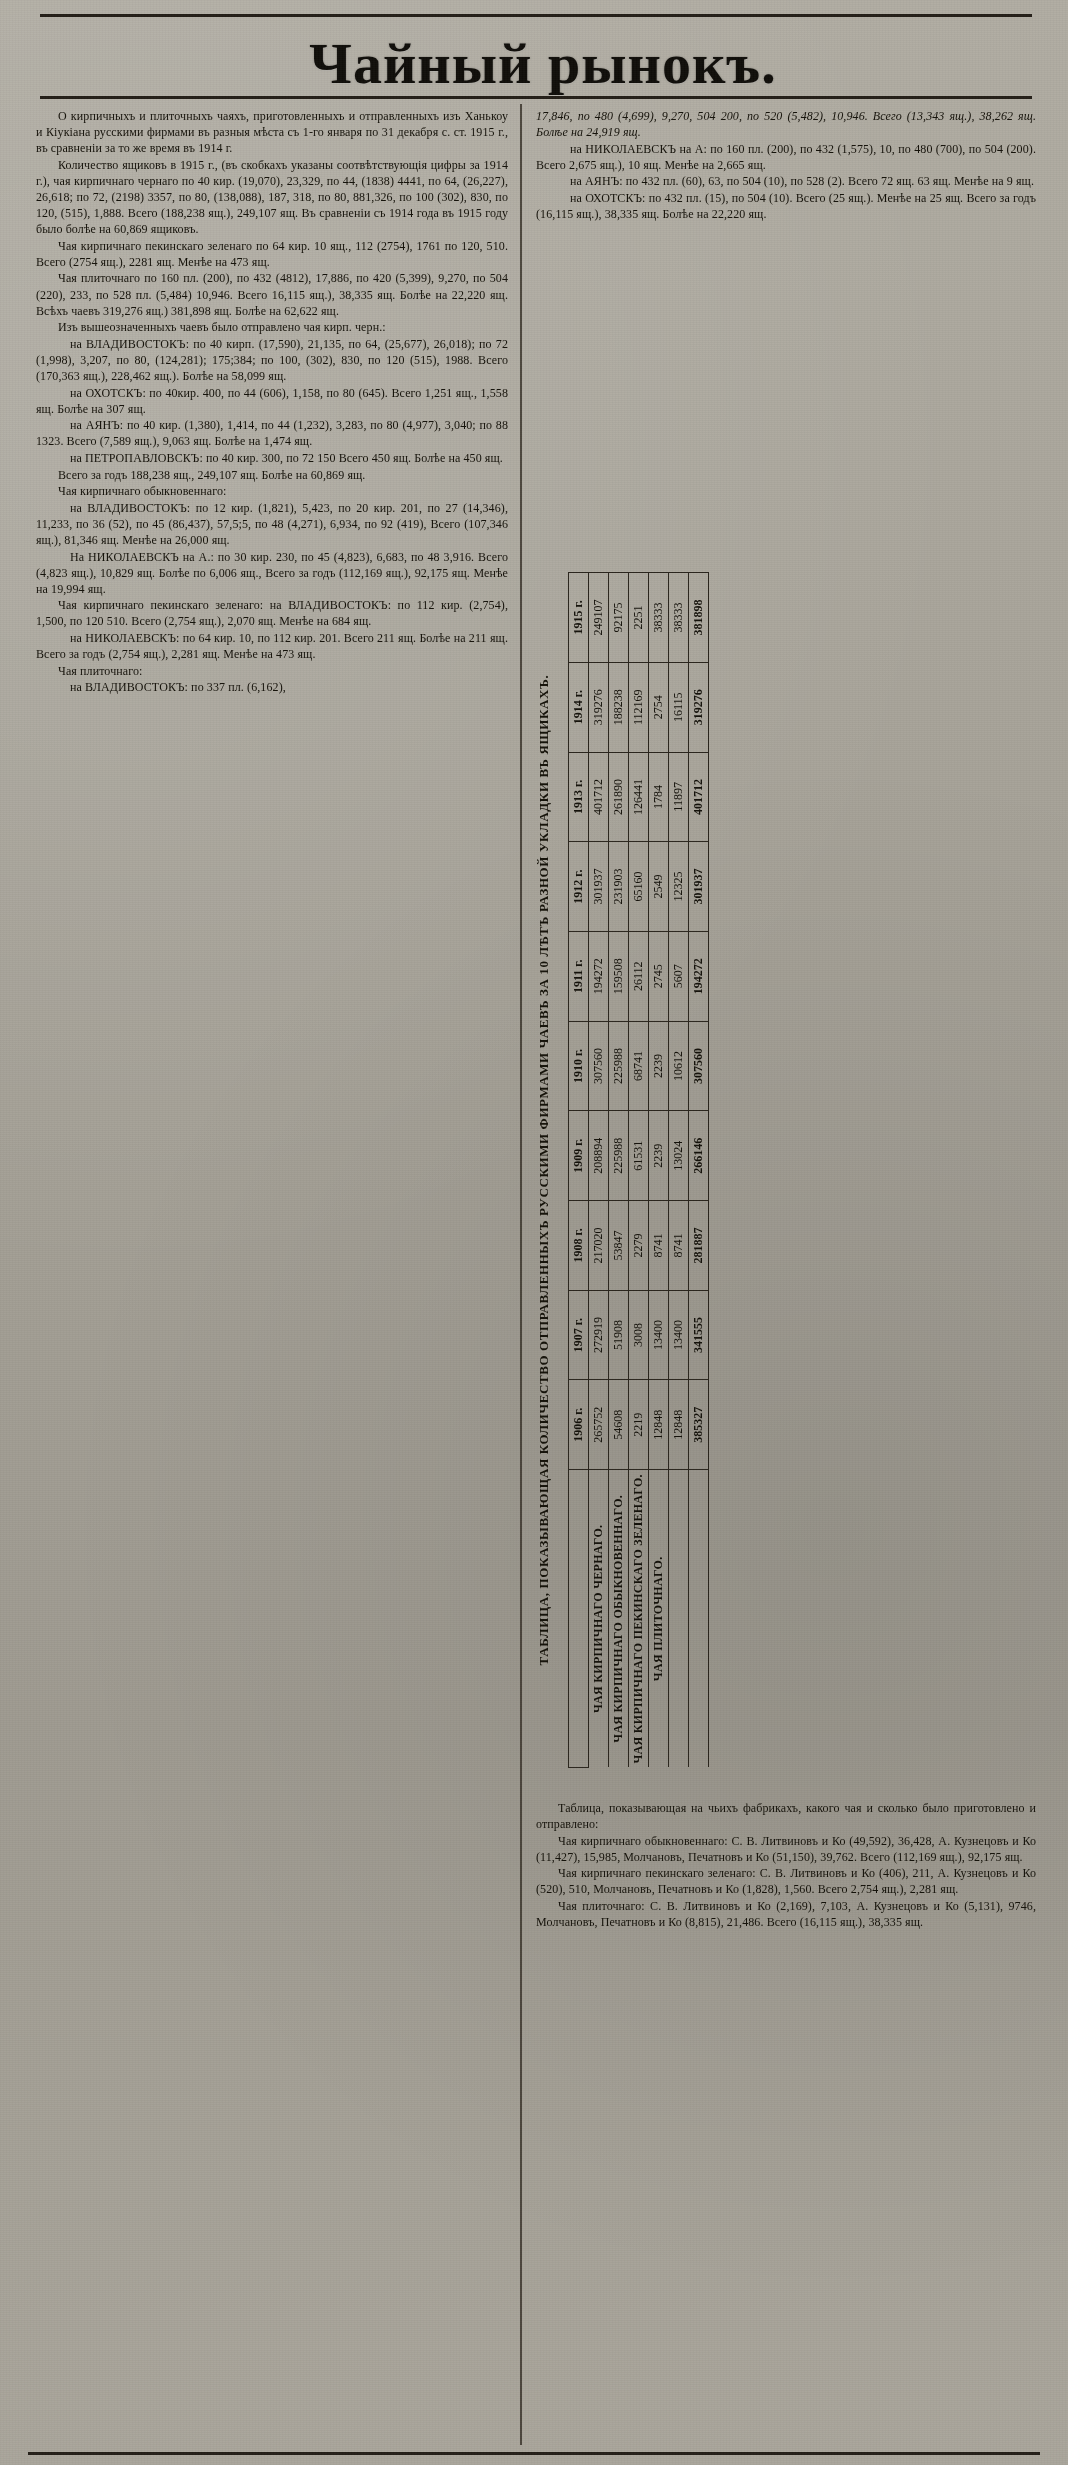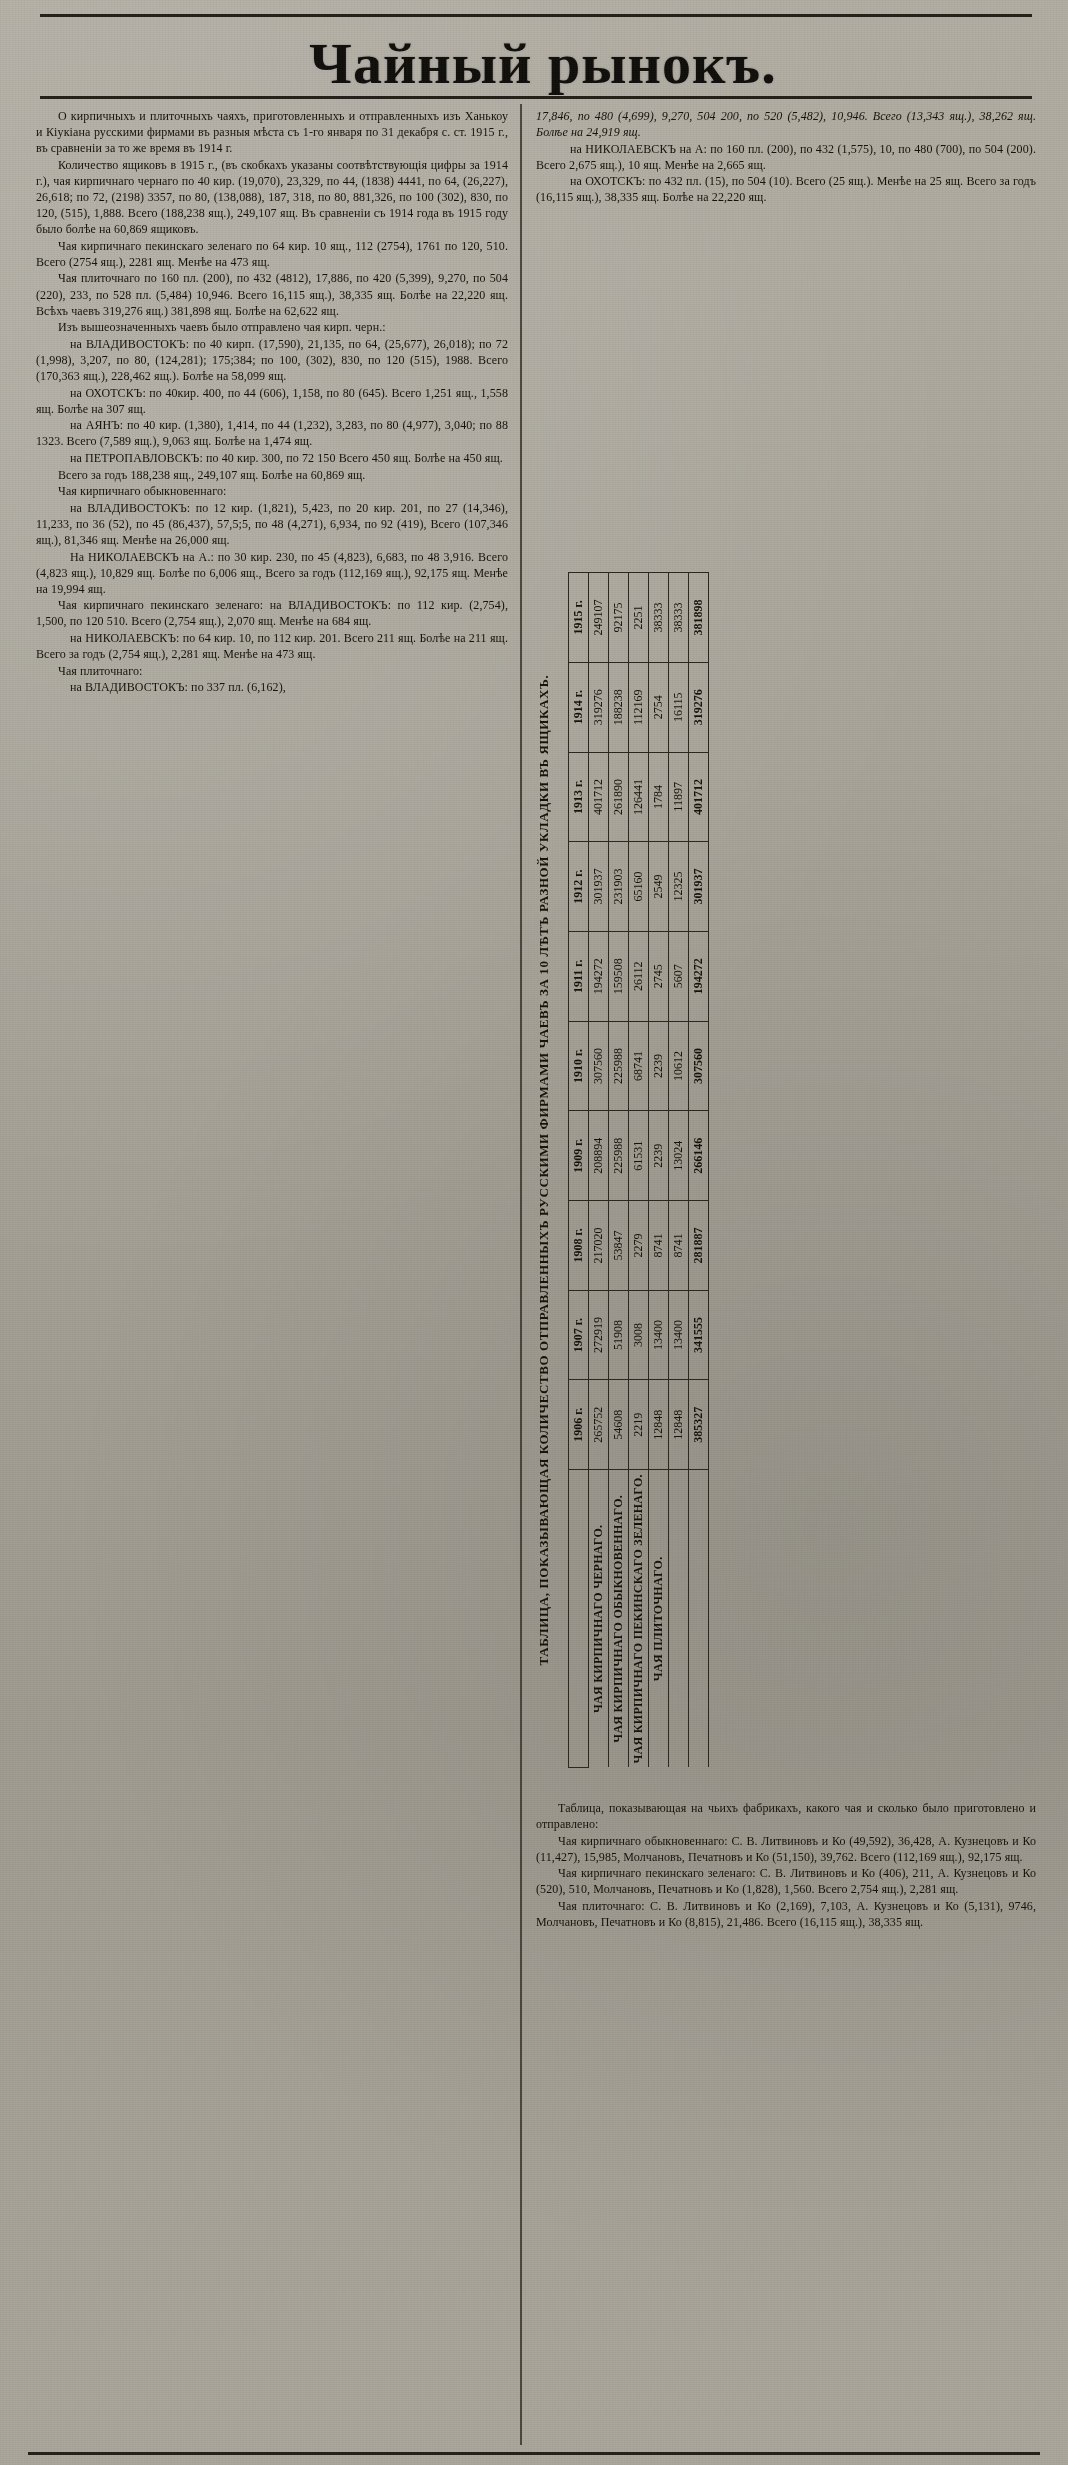--- a/index.html
+++ b/index.html
@@ -167,20 +167,21 @@
     <p class="hang">На НИКОЛАЕВСКЪ на А.: по 30 кир. 230, по 45 (4,823), 6,683, по 48 3,916. Всего (4,823 ящ.), 10,829 ящ. Болѣе по 6,006 ящ., Всего за годъ (112,169 ящ.), 92,175 ящ. Менѣе на 19,994 ящ.</p>
     <p>Чая кирпичнаго пекинскаго зеленаго: на ВЛАДИВОСТОКЪ: по 112 кир. (2,754), 1,500, по 120 510. Всего (2,754 ящ.), 2,070 ящ. Менѣе на 684 ящ.</p>
     <p class="hang">на НИКОЛАЕВСКЪ: по 64 кир. 10, по 112 кир. 201. Всего 211 ящ. Болѣе на 211 ящ. Всего за годъ (2,754 ящ.), 2,281 ящ. Менѣе на 473 ящ.</p>
     <p>Чая плиточнаго:</p>
     <p class="hang">на ВЛАДИВОСТОКЪ: по 337 пл. (6,162),</p>
   </div>
 
   <div class="col" id="col-right-top">
     <p class="noind">17,846, по 480 (4,699), 9,270, 504 200, по 520 (5,482), 10,946. Всего (13,343 ящ.), 38,262 ящ. Болѣе на 24,919 ящ.</p>
     <p class="hang">на НИКОЛАЕВСКЪ на А: по 160 пл. (200), по 432 (1,575), 10, по 480 (700), по 504 (200). Всего 2,675 ящ.), 10 ящ. Менѣе на 2,665 ящ.</p>
+    <p class="hang">на АЯНЪ: по 432 пл. (60), 63, по 504 (10), по 528 (2). Всего 72 ящ. 63 ящ. Менѣе на 9 ящ.</p>
     <p class="hang">на ОХОТСКЪ: по 432 пл. (15), по 504 (10). Всего (25 ящ.). Менѣе на 25 ящ. Всего за годъ (16,115 ящ.), 38,335 ящ. Болѣе на 22,220 ящ.</p>
   </div>
 
   <div id="table-block">
     <div class="rot-wrap">
       <div class="tbl-caption">ТАБЛИЦА, ПОКАЗЫВАЮЩАЯ КОЛИЧЕСТВО ОТПРАВЛЕННЫХЪ РУССКИМИ ФИРМАМИ ЧАЕВЪ ЗА 10 ЛѢТЪ РАЗНОЙ УКЛАДКИ ВЪ ЯЩИКАХЪ.</div>
       <table class="stat">
         <thead>
           <tr>
             <th class="blank"></th>

